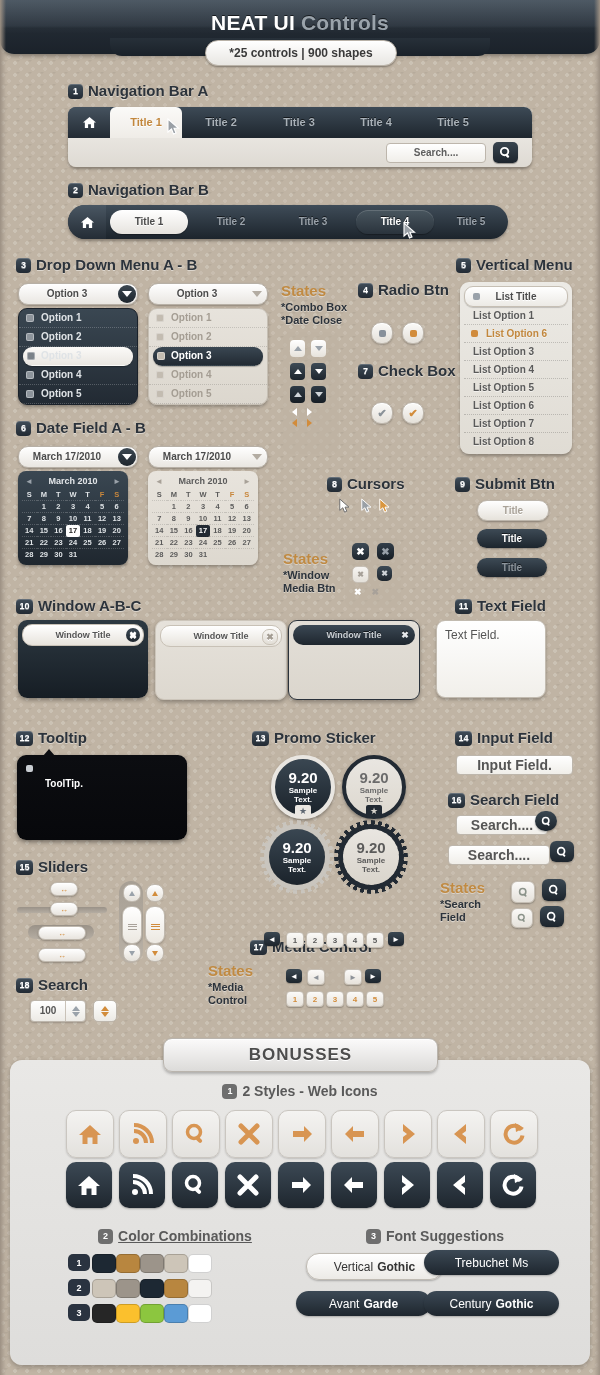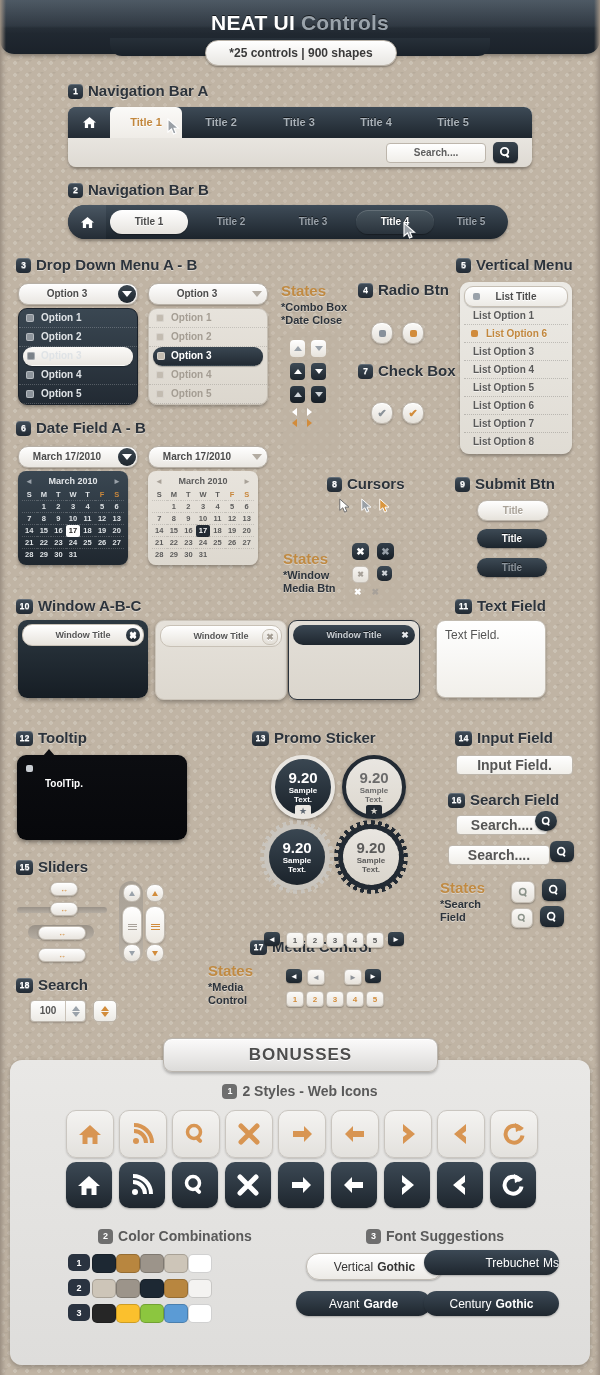--- a/index.html
+++ b/index.html
@@ -921,21 +921,21 @@
       <path d="M17 2 L5 12 L17 22 L17 15 L13 12 L17 9 Z" fill="#fff"></path>
     </svg>
   </div>
 <div class="wicon dk" style="left:490px;top:1162px;">
     <svg width="24" height="24" viewBox="0 0 24 24">
       <path d="M19.5 8 A8.5 8.5 0 1 0 20.5 13.5" fill="none" stroke="#fff" stroke-width="4"></path>
       <path d="M13 1 L22 6 L14 10 Z" fill="#fff"></path>
     </svg>
   </div>
 
-<div style="position:absolute;left:60px;top:1228px;width:230px;text-align:center;font-size:14px;font-weight:bold;color:#5a5a5a;">
+<div style="position:absolute;left:60px;top:1228px;width:230px;text-align:center;font-size:14px;font-weight:bold;color:#5a5a5a;text-decoration:underline;">
   <span class="num2">2</span><span>Color Combinations</span>
 </div>
 <div class="cnum" style="left:68px;top:1254px;">1</div>
 <div class="swatch" style="left:92px;top:1254px;background:#1d2833;"></div>
 <div class="swatch" style="left:116px;top:1254px;background:#b8863f;"></div>
 <div class="swatch" style="left:140px;top:1254px;background:#9c948a;"></div>
 <div class="swatch" style="left:164px;top:1254px;background:#cdc5b8;"></div>
 <div class="swatch" style="left:188px;top:1254px;background:#ffffff;"></div>
 <div class="cnum" style="left:68px;top:1279px;">2</div>
 <div class="swatch" style="left:92px;top:1279px;background:#cdc5b8;"></div>
@@ -950,21 +950,21 @@
 <div class="swatch" style="left:164px;top:1304px;background:#5b9bd5;"></div>
 <div class="swatch" style="left:188px;top:1304px;background:#ffffff;"></div>
 
 <div style="position:absolute;left:310px;top:1228px;width:250px;text-align:center;font-size:14px;font-weight:bold;color:#5a5a5a;">
   <span class="num2">3</span><span>Font Suggestions</span>
 </div>
 <div class="fbtn lt" style="left:306px;top:1253px;">
   <span>Vertical</span>
     <b>Gothic</b>
 </div>
-<div class="fbtn dk" style="left:424px;top:1250px;justify-content:flex-end;">
+<div class="fbtn dk" style="left:424px;top:1250px;">
   <span>Trebuchet</span>
     <b style="font-weight:normal;margin-left:4px;">Ms</b>
 </div>
 <div class="fbtn dk" style="left:296px;top:1291px;">
   <span>Avant</span>
     <b>Garde</b>
 </div>
 <div class="fbtn dk" style="left:424px;top:1291px;">
   <span>Century</span>
     <b>Gothic</b>

